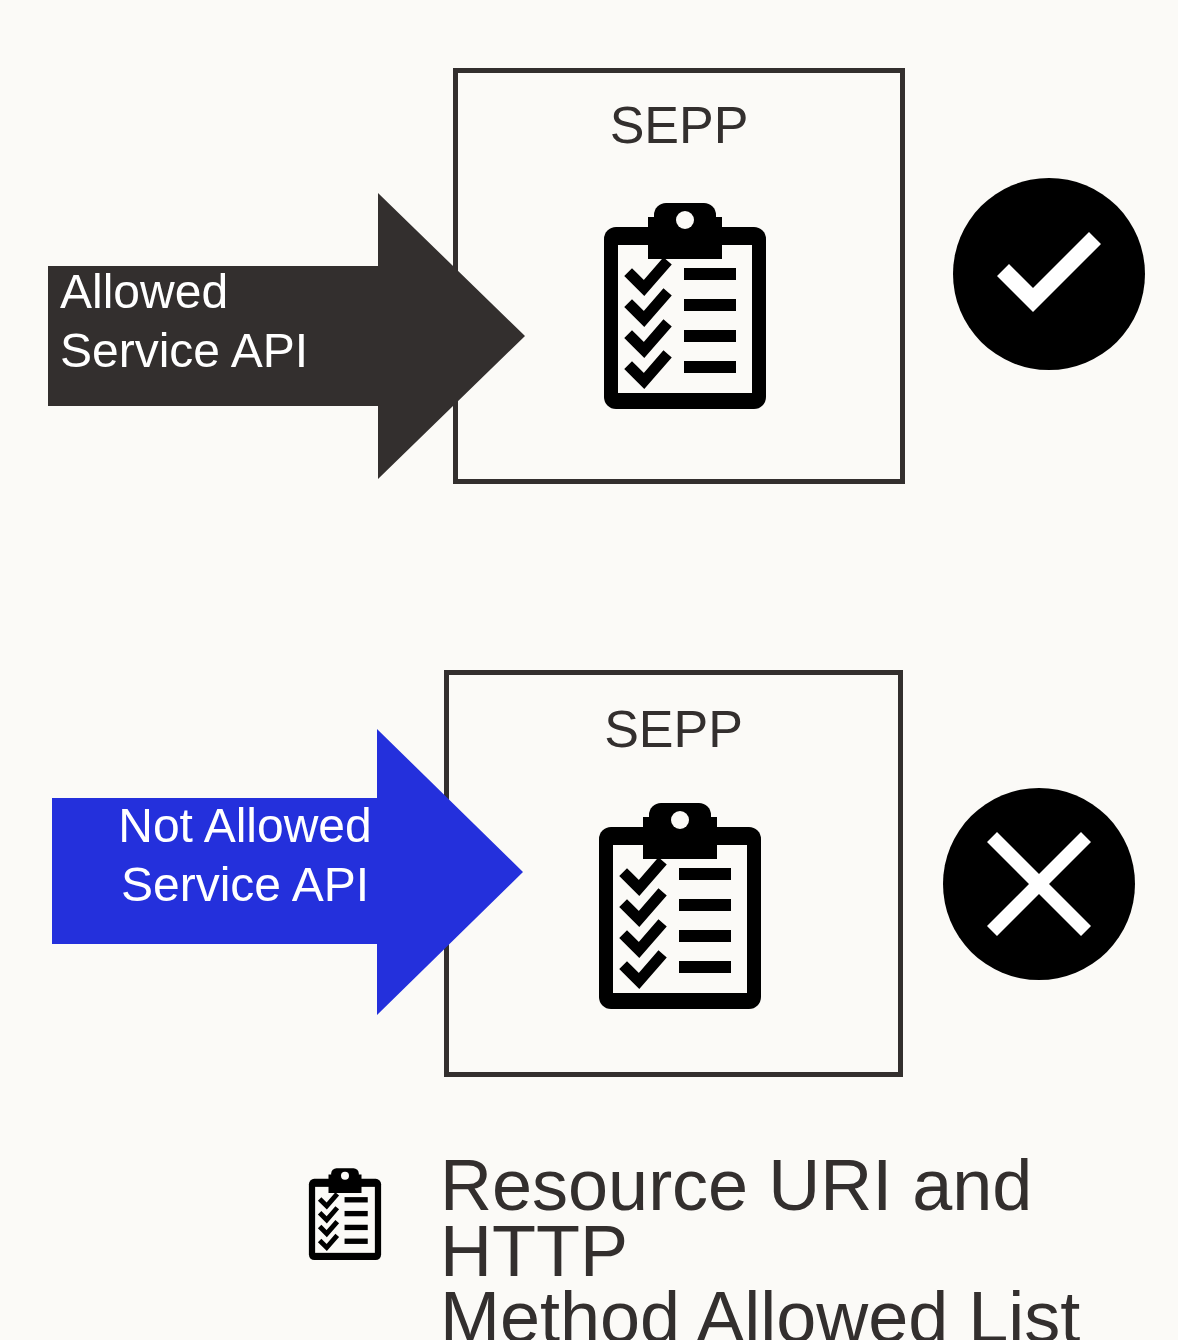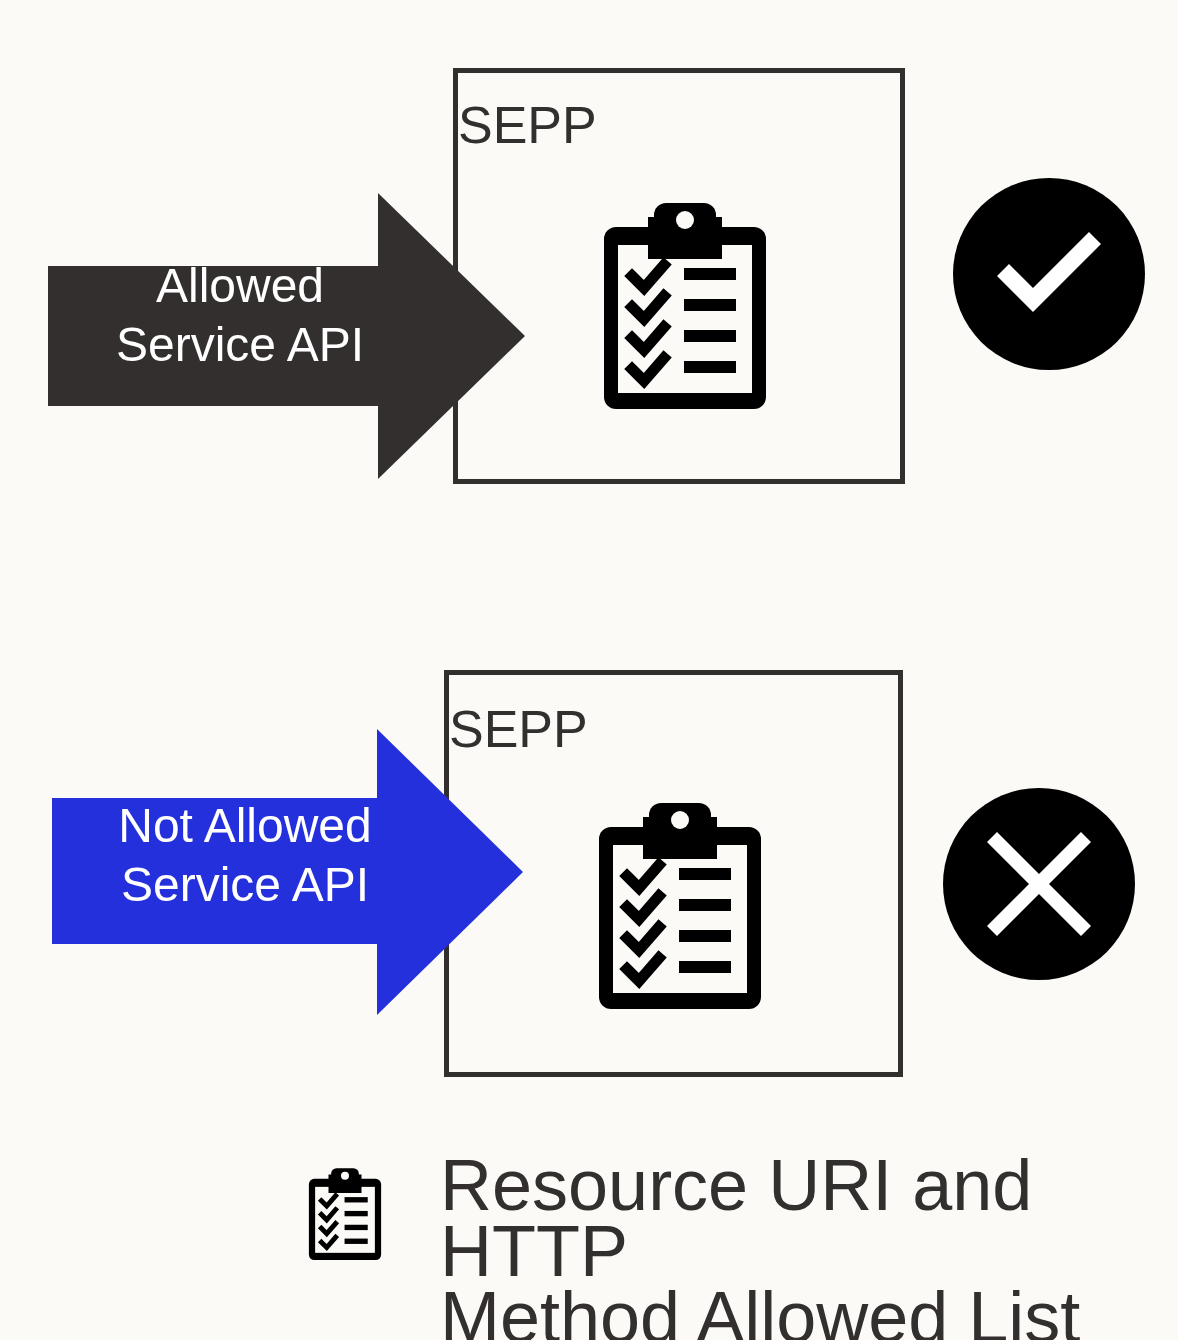--- a/index.html
+++ b/index.html
@@ -22,20 +22,21 @@
     box-sizing: border-box;
     border: 5px solid #332f2e;
     background: transparent;
   }
   #box-allowed  { left: 453px; top: 68px;  width: 452px; height: 416px; }
   #box-notallowed { left: 444px; top: 670px; width: 459px; height: 407px; }
 
   .sepp-title {
     position: absolute;
     width: 100%;
+    text-align: center;
     color: #332f2e;
     font-size: 52px;
     line-height: 1;
     letter-spacing: 0px;
     white-space: nowrap;
   }
   #box-allowed .sepp-title  { top: 26px; }
   #box-notallowed .sepp-title { top: 28px; }
 
   
@@ -56,23 +57,22 @@
     position: absolute;
     color: #ffffff;
     font-size: 48px;
     line-height: 59px;
     white-space: pre-line;
     z-index: 4;
     pointer-events: none;
   }
   #label-allowed {
     left: 60px;
-    top: 256px;
+    top: 262px;
     width: 360px;
-    text-align: center;
   }
   #label-notallowed {
     left: 60px;
     top: 796px;
     width: 370px;
     text-align: center;
   }
 
   
   .badge { position: absolute; display: block; }

